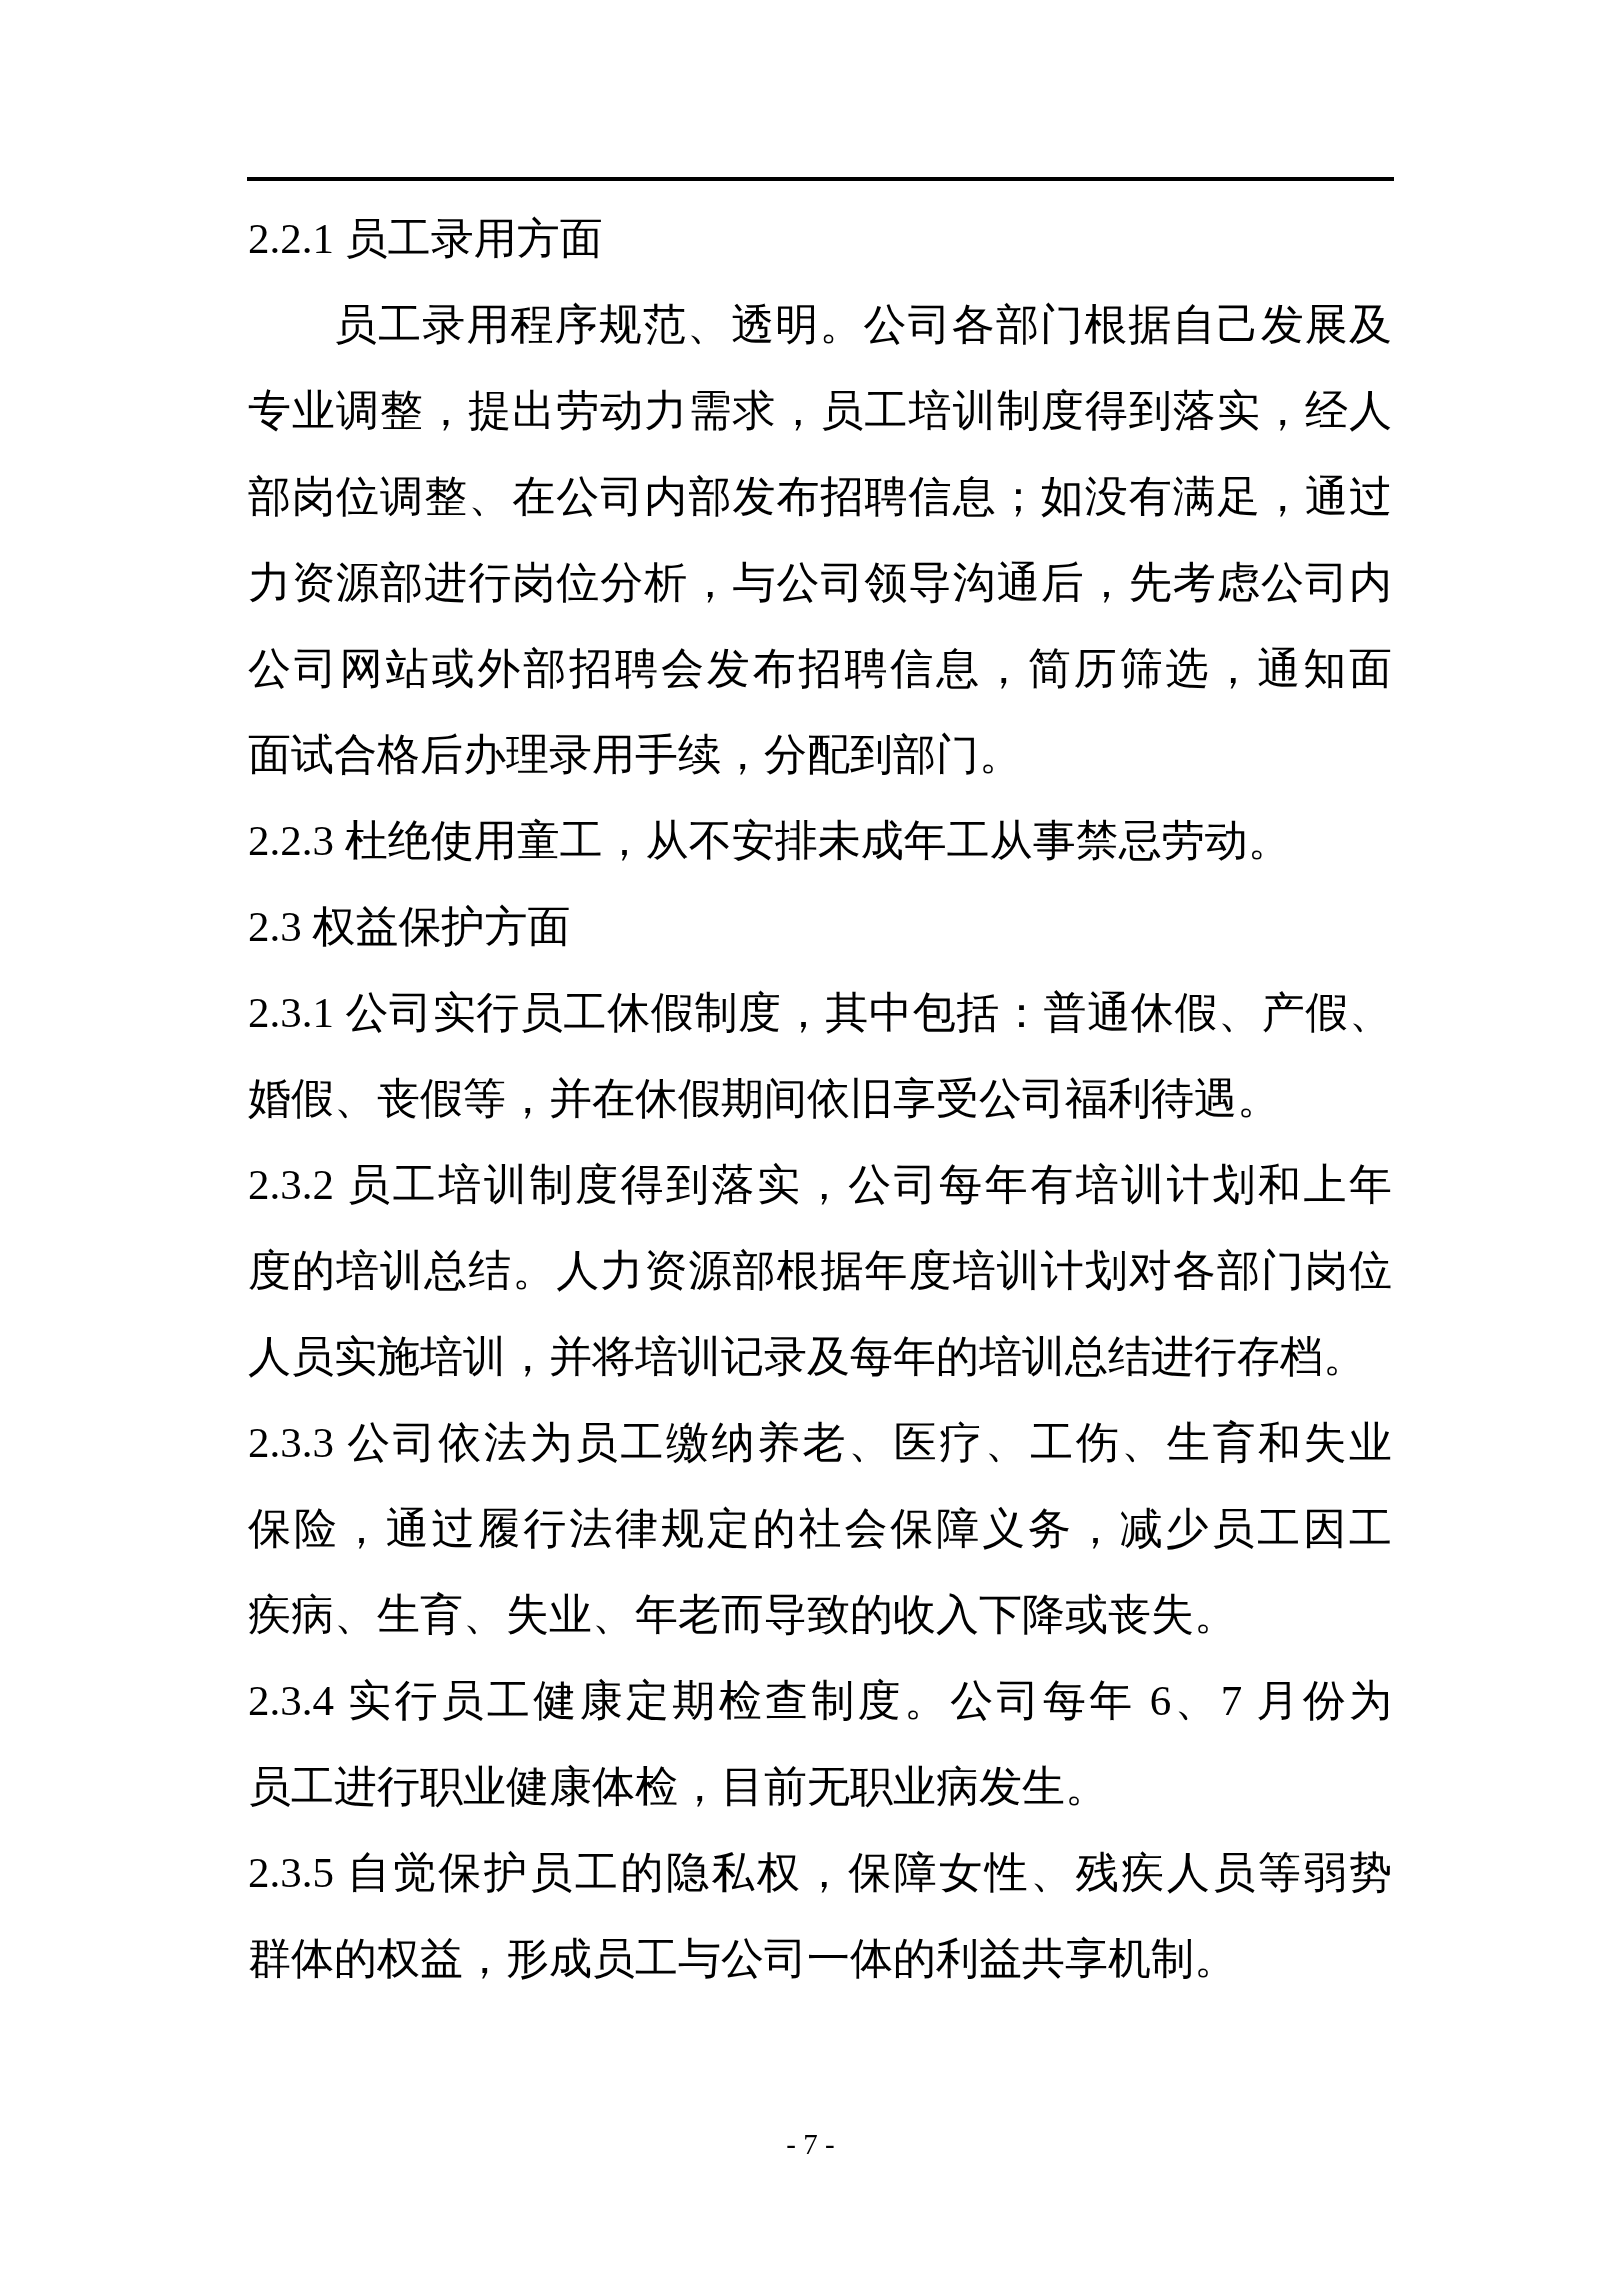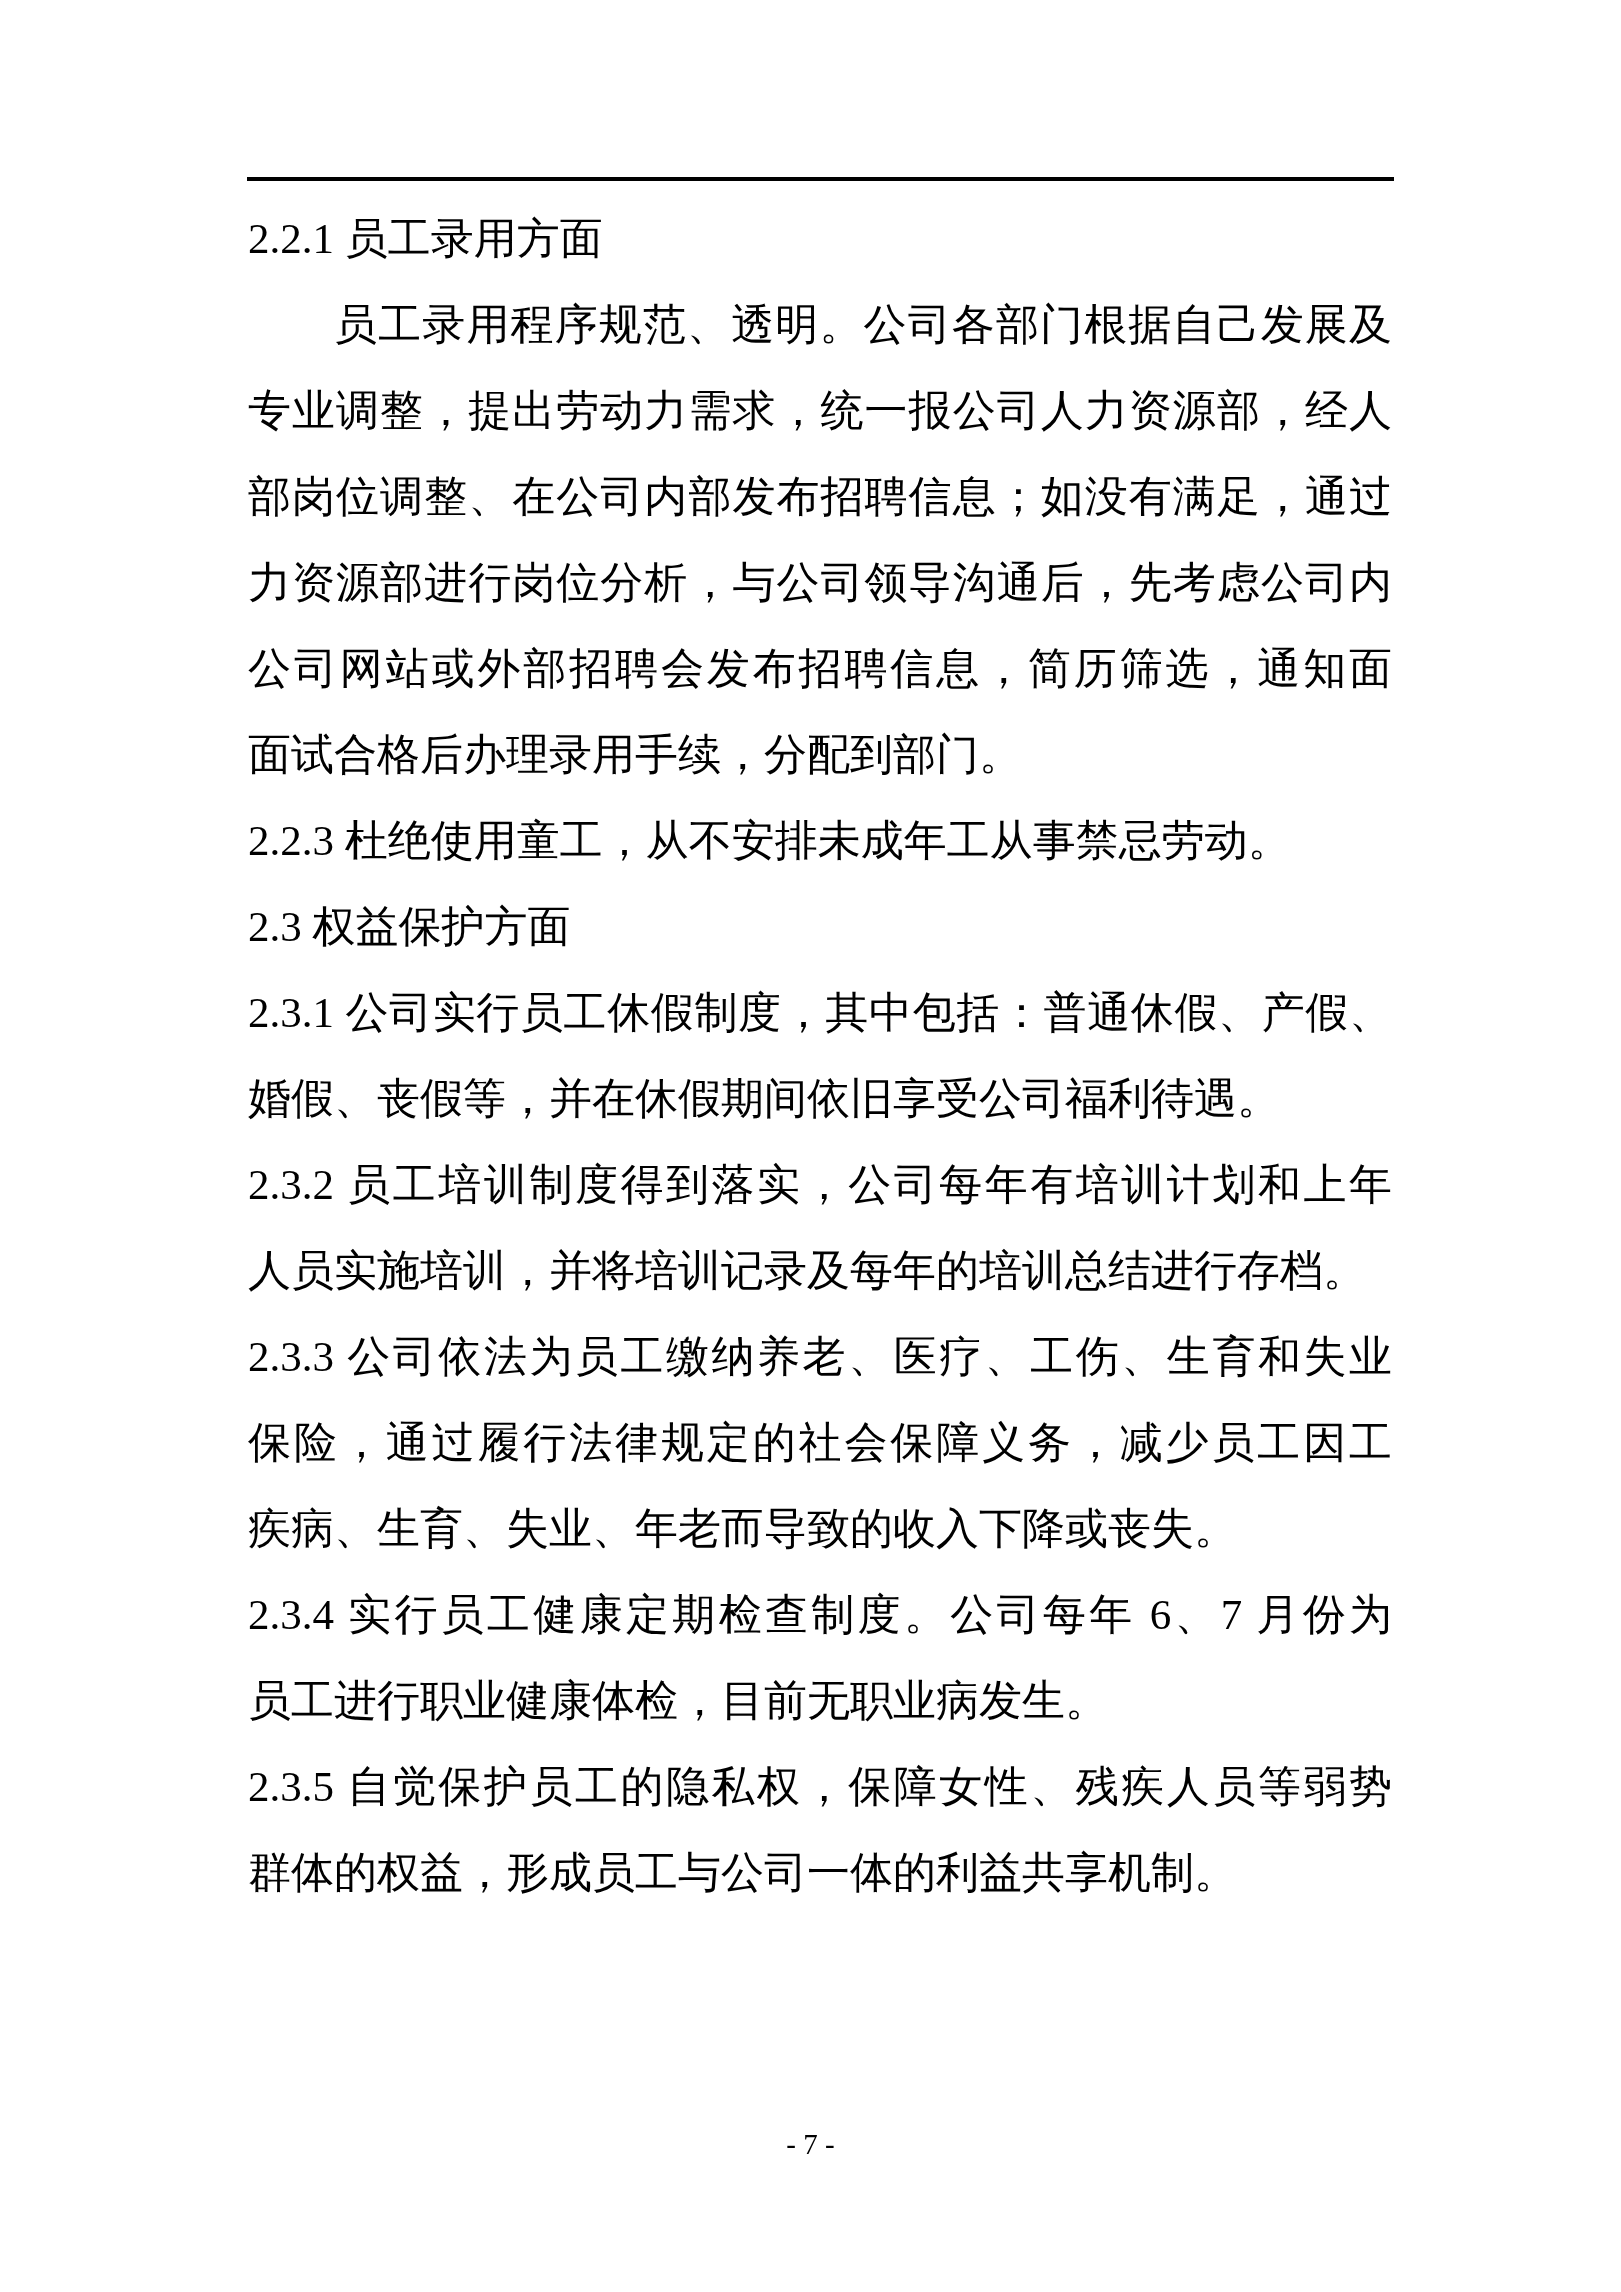--- a/index.html
+++ b/index.html
@@ -58,30 +58,31 @@
 </style>
 </head>
 <body>
 
 <div class="page">
   <div class="header-rule"></div>
 
   <div class="doc-body">
       <div class="text-line">2.2.1 员工录用方面</div>
       <div class="text-line stretch indent">员工录用程序规范、透明。公司各部门根据自己发展及</div>
-      <div class="text-line stretch">专业调整，提出劳动力需求，统一报公司人力资源部，经人</div>
+      <div class="text-line stretch">专业调整，提出劳动力需求，员工培训制度得到落实，经人</div>
       <div class="text-line stretch">部岗位调整、在公司内部发布招聘信息；如没有满足，通过</div>
       <div class="text-line stretch">力资源部进行岗位分析，与公司领导沟通后，先考虑公司内</div>
       <div class="text-line stretch">公司网站或外部招聘会发布招聘信息，简历筛选，通知面试，</div>
       <div class="text-line">面试合格后办理录用手续，分配到部门。</div>
       <div class="text-line">2.2.3 杜绝使用童工，从不安排未成年工从事禁忌劳动。</div>
       <div class="text-line">2.3 权益保护方面</div>
       <div class="text-line stretch">2.3.1 公司实行员工休假制度，其中包括：普通休假、产假、</div>
       <div class="text-line">婚假、丧假等，并在休假期间依旧享受公司福利待遇。</div>
       <div class="text-line stretch">2.3.2 员工培训制度得到落实，公司每年有培训计划和上年</div>
+      <div class="text-line stretch">度的培训总结。人力资源部根据年度培训计划对各部门岗位</div>
       <div class="text-line">人员实施培训，并将培训记录及每年的培训总结进行存档。</div>
       <div class="text-line stretch">2.3.3 公司依法为员工缴纳养老、医疗、工伤、生育和失业</div>
       <div class="text-line stretch">保险，通过履行法律规定的社会保障义务，减少员工因工伤、</div>
       <div class="text-line">疾病、生育、失业、年老而导致的收入下降或丧失。</div>
       <div class="text-line stretch">2.3.4 实行员工健康定期检查制度。公司每年 6、7 月份为</div>
       <div class="text-line">员工进行职业健康体检，目前无职业病发生。</div>
       <div class="text-line stretch">2.3.5 自觉保护员工的隐私权，保障女性、残疾人员等弱势</div>
       <div class="text-line">群体的权益，形成员工与公司一体的利益共享机制。</div>
     </div>
 

